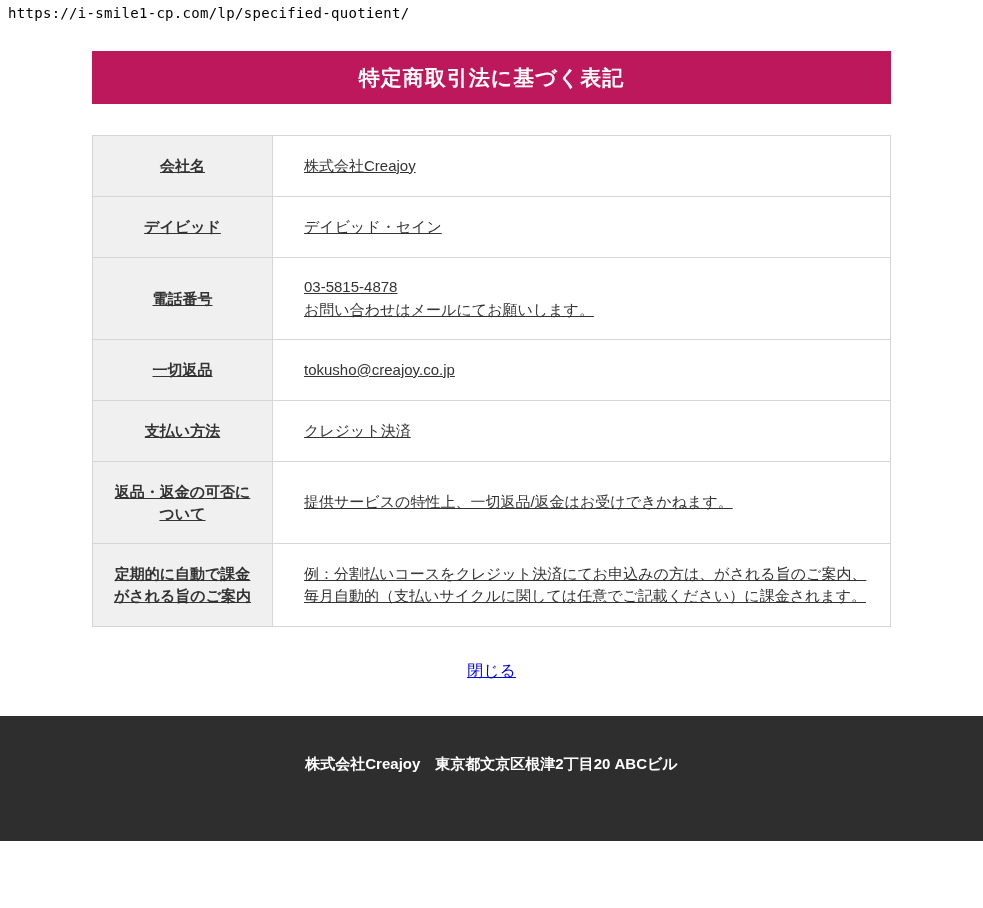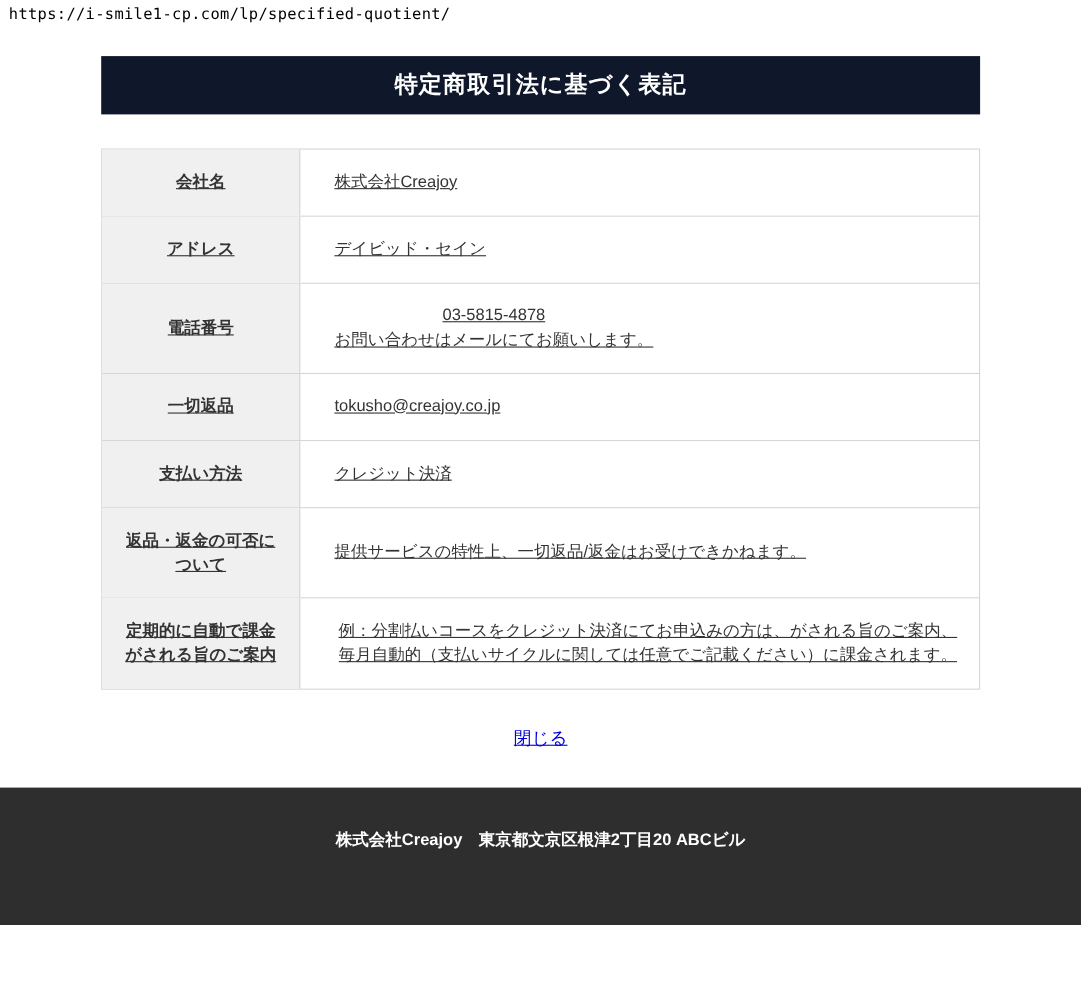--- a/index.html
+++ b/index.html
@@ -19,21 +19,21 @@
     height: 22px;
     letter-spacing: 0.3px;
   }
   .content {
     width: 799px;
     margin: 29px auto 0 auto;
   }
   .banner {
     height: 53px;
     line-height: 53px;
-    background: #0f172a;
+    background: #be185d;
     color: #ffffff;
     font-size: 21px;
     font-weight: bold;
     text-align: center;
     letter-spacing: 1px;
   }
   .info-table {
     margin-top: 31px;
     border: 1px solid #d6d6d6;
     width: 799px;
@@ -62,21 +62,20 @@
     padding: 8px 6px;
   }
   .cell.value {
     flex: 1 1 auto;
     display: flex;
     align-items: center;
     font-size: 15px;
     line-height: 1.5;
     white-space: pre-line;
     padding: 12px 16px 12px 31px;
-    text-align: center;
   }
   .close-wrap {
     text-align: center;
     margin-top: 34px;
     height: 22px;
   }
   .close-link {
     color: #0000dd;
     text-decoration: underline;
     font-size: 16px;
@@ -113,21 +112,21 @@
 
   <div class="info-table">
 
     <div class="row">
       <div class="cell label">会社名</div>
       <div class="cell value">株式会社Creajoy</div>
     </div>
 
 
     <div class="row">
-      <div class="cell label">アドレス</div>
+      <div class="cell label">デイビッド</div>
       <div class="cell value">デイビッド・セイン</div>
     </div>
 
     <div class="row tall">
       <div class="cell label">電話番号</div>
       <div class="cell value">03-5815-4878
 お問い合わせはメールにてお願いします。</div>
     </div>
 
     <div class="row">

